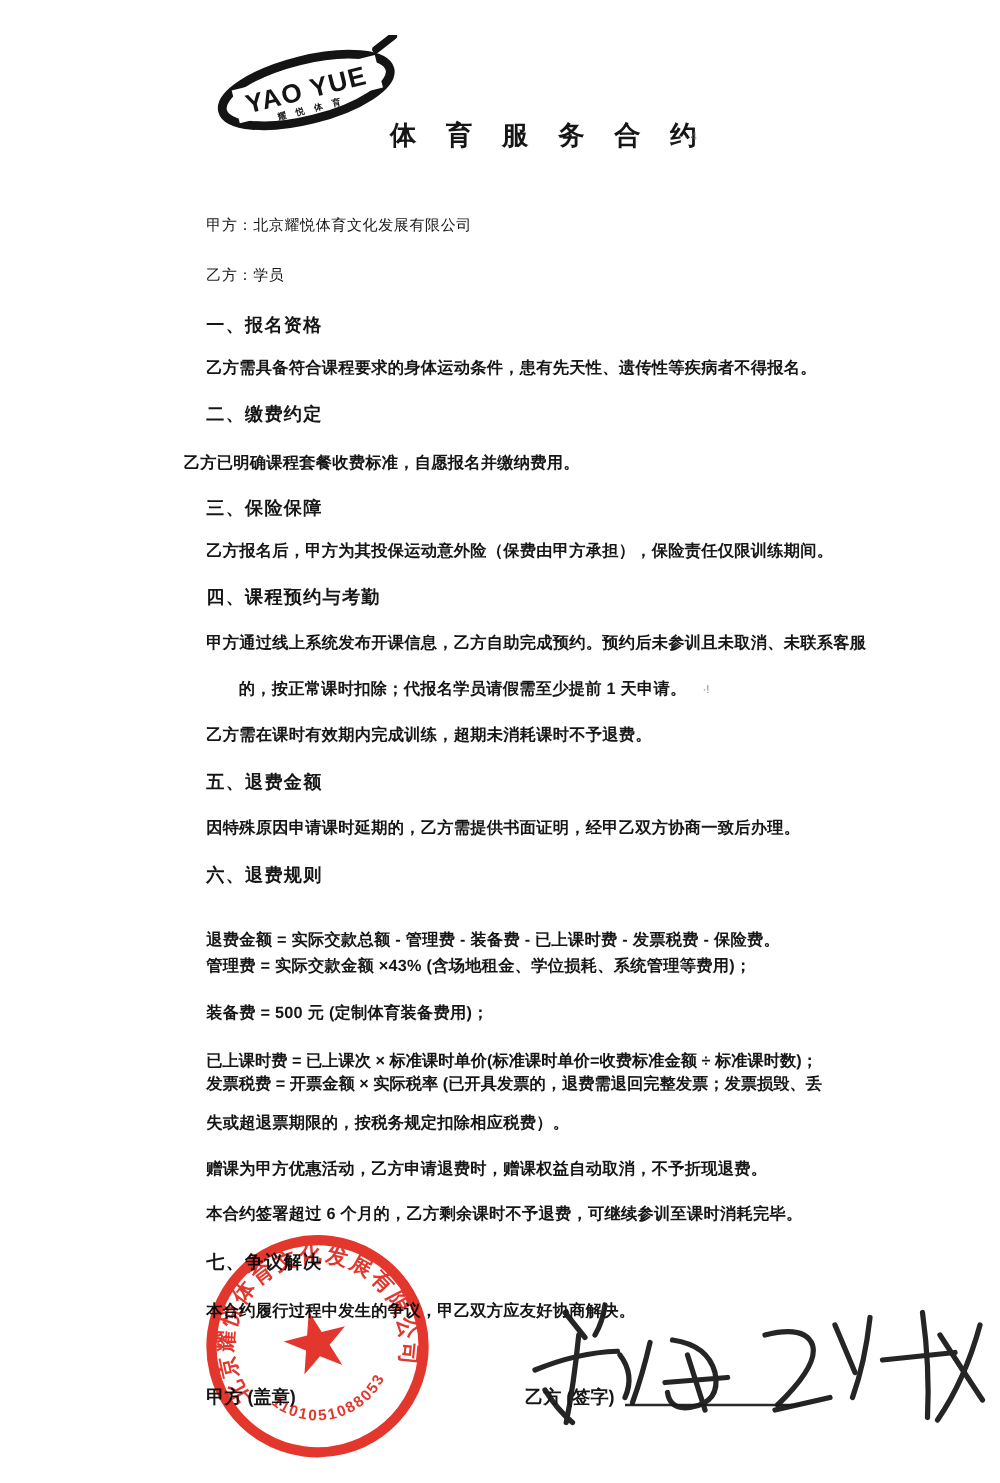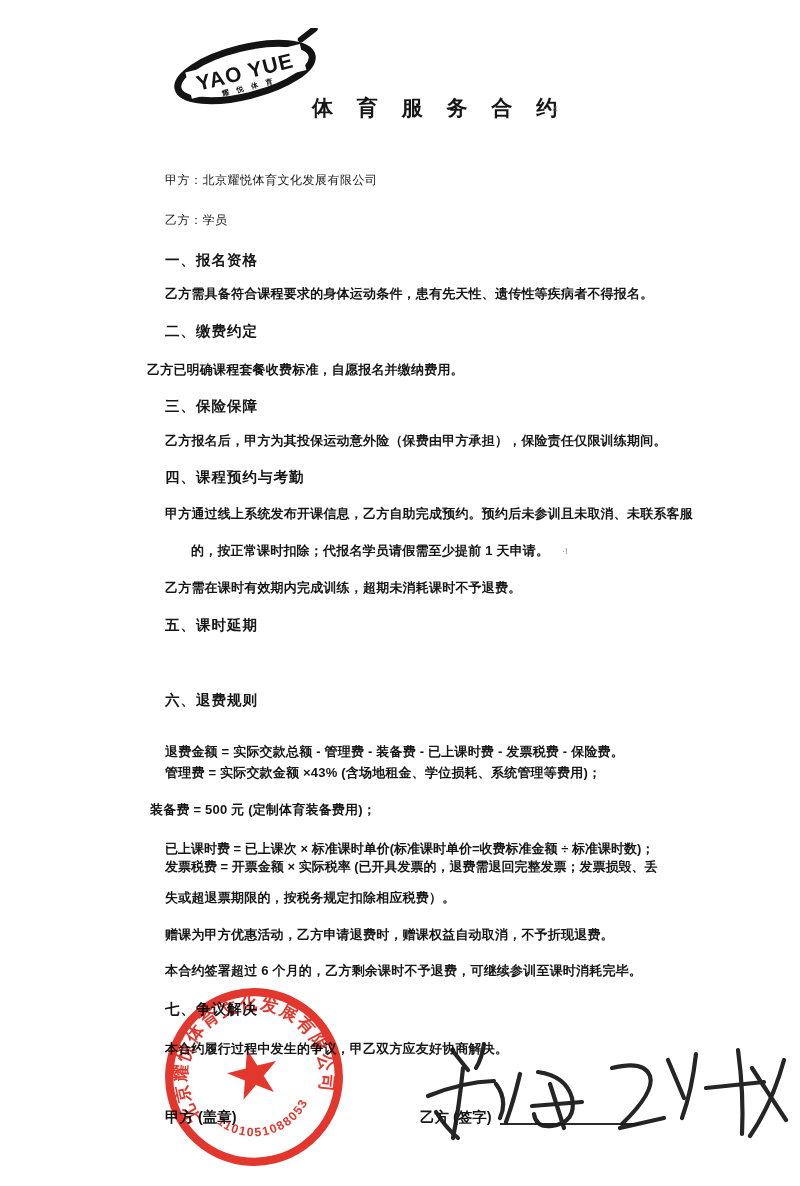--- a/index.html
+++ b/index.html
@@ -51,26 +51,27 @@
 
   <div class="abs sec-h" style="left:165px;top:397px;">三、保险保障</div>
   <div class="abs body-t" style="left:165px;top:432px;">乙方报名后，甲方为其投保运动意外险（保费由甲方承担），保险责任仅限训练期间。</div>
 
   <div class="abs sec-h" style="left:165px;top:468px;">四、课程预约与考勤</div>
   <div class="abs body-t" style="left:165px;top:505px;">甲方通过线上系统发布开课信息，乙方自助完成预约。预约后未参训且未取消、未联系客服</div>
   <div class="abs body-t" style="left:165px;top:542px;padding-left:26px;">的，按正常课时扣除；代报名学员请假需至少提前 1 天申请。</div>
   <div class="abs artifact" style="left:562px;top:546px;">·!</div>
   <div class="abs body-t" style="left:165px;top:579px;">乙方需在课时有效期内完成训练，超期未消耗课时不予退费。</div>
 
-  <div class="abs sec-h" style="left:165px;top:616px;">五、课时延期</div>
+  <div class="abs sec-h" style="left:165px;top:616px;">五、退费金额</div>
+  <div class="abs body-t" style="left:165px;top:653px;">因特殊原因申请课时延期的，乙方需提供书面证明，经甲乙双方协商一致后办理。</div>
 
   <div class="abs sec-h" style="left:165px;top:691px;">六、退费规则</div>
   <div class="abs body-t" style="left:165px;top:727px;margin-top:16px;">退费金额 = 实际交款总额 - 管理费 - 装备费 - 已上课时费 - 发票税费 - 保险费。</div>
   <div class="abs body-t" style="left:165px;top:764px;">管理费 = 实际交款金额 ×43% (含场地租金、学位损耗、系统管理等费用)；</div>
-  <div class="abs body-t" style="left:150px;top:801px;">装备费 = 500 元 (定制体育装备费用)；</div>
+  <div class="abs body-t" style="left:165px;top:801px;">装备费 = 500 元 (定制体育装备费用)；</div>
   <div class="abs body-tight" style="left:165px;top:840px;">已上课时费 = 已上课次 × 标准课时单价(标准课时单价=收费标准金额 ÷ 标准课时数)；</div>
   <div class="abs body-tight" style="left:165px;top:858px;">发票税费 = 开票金额 × 实际税率 (已开具发票的，退费需退回完整发票；发票损毁、丢</div>
   <div class="abs body-t" style="left:165px;top:926px;">赠课为甲方优惠活动，乙方申请退费时，赠课权益自动取消，不予折现退费。</div>
   <div class="abs body-t" style="left:165px;top:889px;">失或超退票期限的，按税务规定扣除相应税费）。</div>
   <div class="abs body-t" style="left:165px;top:962px;">本合约签署超过 6 个月的，乙方剩余课时不予退费，可继续参训至课时消耗完毕。</div>
 
   <div class="abs sec-h" style="left:165px;top:1000px;">七、争议解决</div>
   <div class="abs body-t" style="left:165px;top:1040px;">本合约履行过程中发生的争议，甲乙双方应友好协商解决。</div>
 
   <div class="abs footer-label" style="left:165px;top:1108px;">甲方 (盖章)</div>

